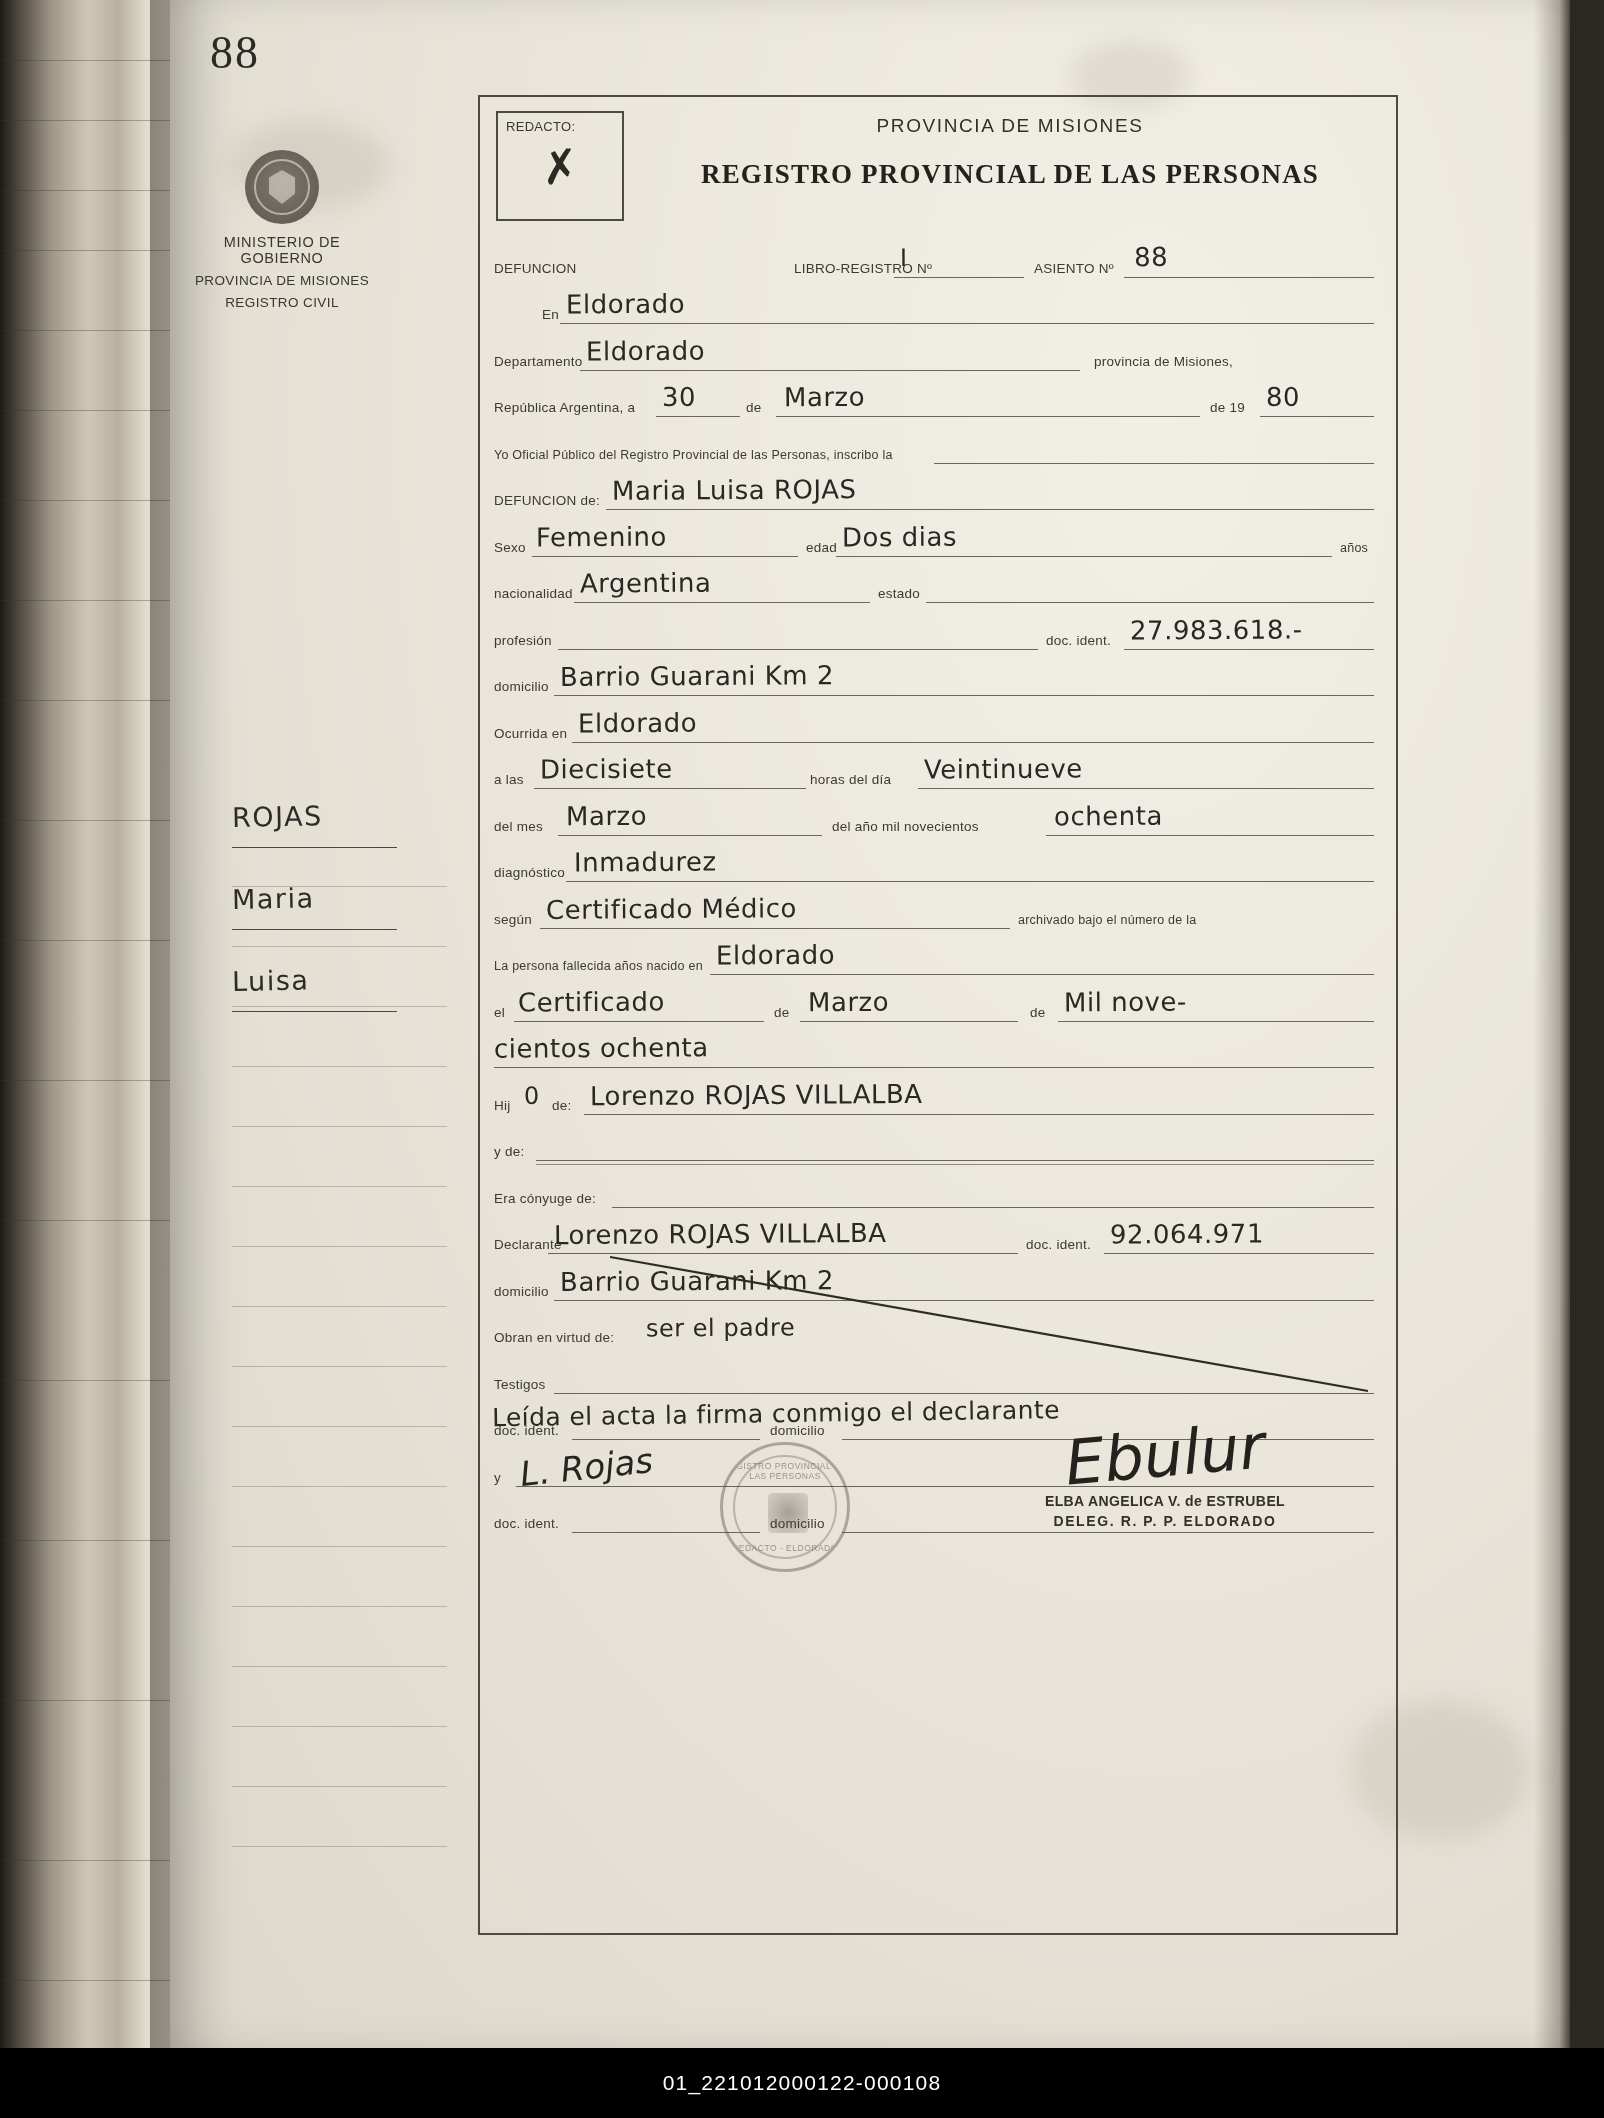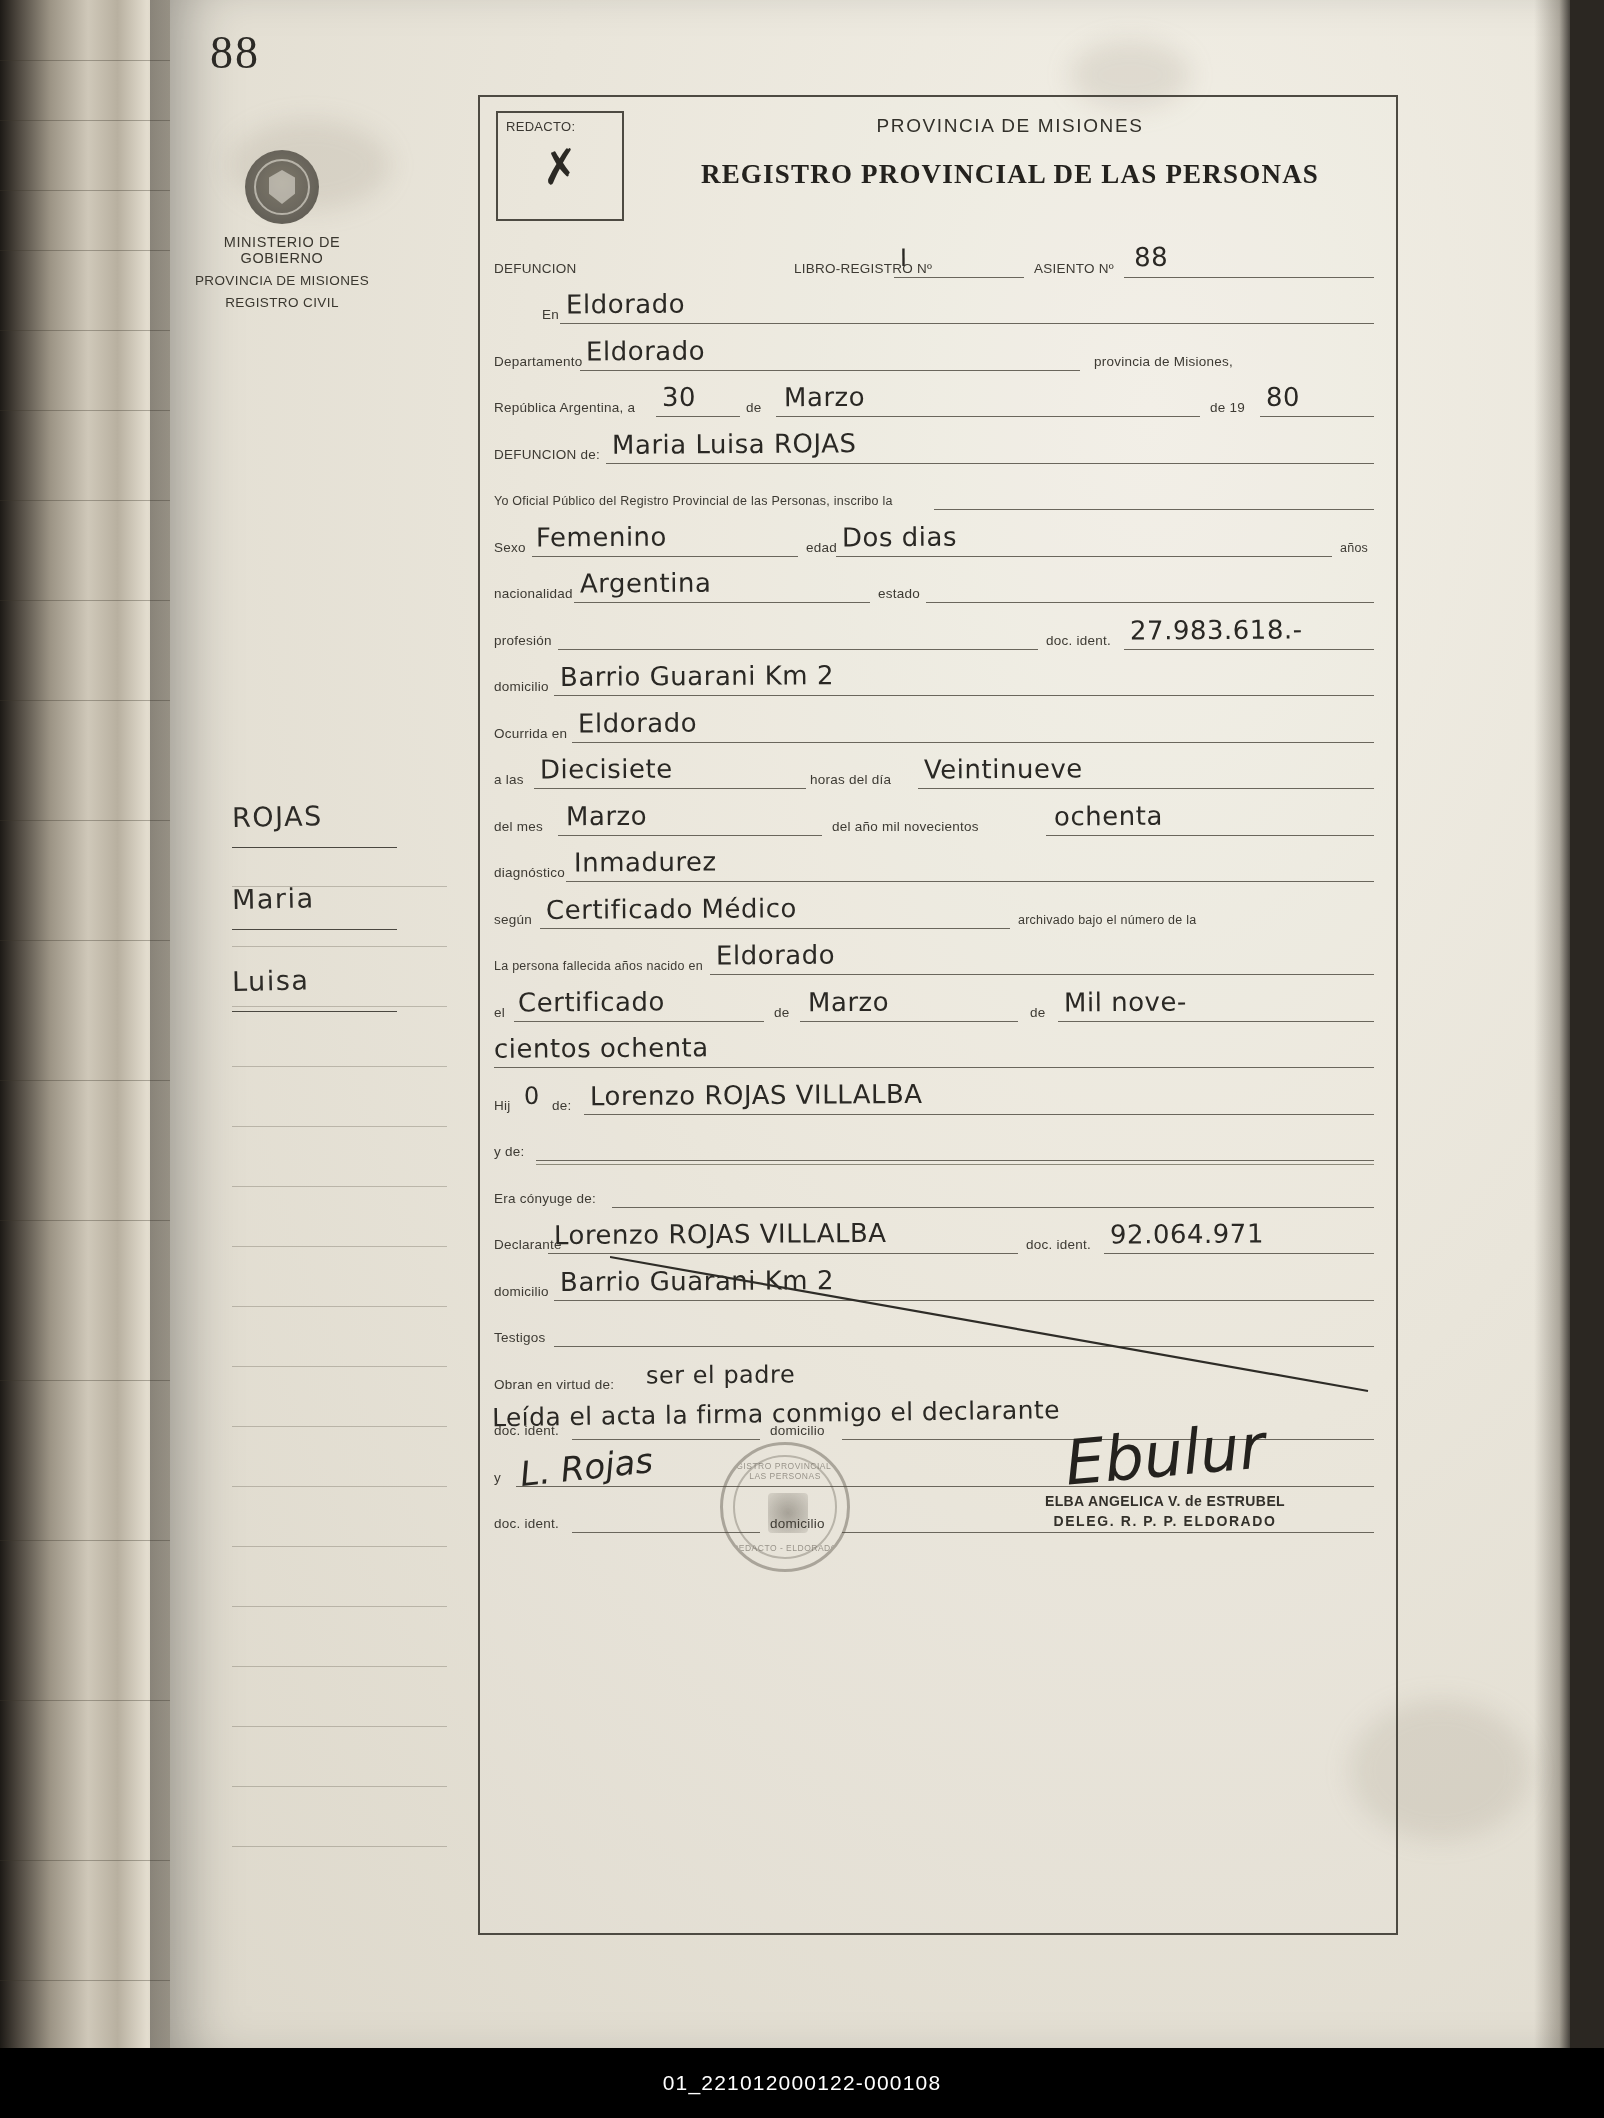--- a/index.html
+++ b/index.html
@@ -332,28 +332,28 @@
             <div class="rule" style="left:162px; width:84px"></div>
             <span class="pl" style="left:252px">de</span>
             <span class="hw s26 tilt0" style="left:290px">Marzo</span>
             <div class="rule" style="left:282px; width:424px"></div>
             <span class="pl" style="left:716px">de 19</span>
             <span class="hw s26 tilt0" style="left:772px">80</span>
             <div class="rule" style="left:766px; width:114px"></div>
           </div>
 
           <div class="row">
+            <span class="pl sm" style="left:0">Yo Oficial Público del Registro Provincial de las Personas, inscribo la</span>
+            <div class="rule" style="left:440px; width:440px"></div>
+          </div>
+
+          <div class="row">
             <span class="pl" style="left:0">DEFUNCION de:</span>
             <span class="hw s26 tilt0" style="left:118px">Maria Luisa ROJAS</span>
             <div class="rule" style="left:112px; width:768px"></div>
-          </div>
-
-          <div class="row">
-            <span class="pl sm" style="left:0">Yo Oficial Público del Registro Provincial de las Personas, inscribo la</span>
-            <div class="rule" style="left:440px; width:440px"></div>
           </div>
 
           <div class="row">
             <span class="pl" style="left:0">Sexo</span>
             <span class="hw s26 tilt0" style="left:42px">Femenino</span>
             <div class="rule" style="left:38px; width:266px"></div>
             <span class="pl" style="left:312px">edad</span>
             <span class="hw s26 tilt0" style="left:348px">Dos dias</span>
             <div class="rule" style="left:342px; width:496px"></div>
             <span class="pl sm" style="left:846px">años</span>
@@ -474,27 +474,27 @@
             <div class="rule" style="left:610px; width:270px"></div>
           </div>
 
           <div class="row">
             <span class="pl" style="left:0">domicilio</span>
             <span class="hw s26 tilt0" style="left:66px">Barrio Guarani Km 2</span>
             <div class="rule" style="left:60px; width:820px"></div>
           </div>
 
           <div class="row">
+            <span class="pl" style="left:0">Obran en virtud de:</span>
+            <span class="hw s24 tilt0" style="left:152px">ser el padre</span>
+          </div>
+
+          <div class="row">
             <span class="pl" style="left:0">Testigos</span>
             <div class="rule" style="left:60px; width:820px"></div>
-          </div>
-
-          <div class="row">
-            <span class="pl" style="left:0">Obran en virtud de:</span>
-            <span class="hw s24 tilt0" style="left:152px">ser el padre</span>
           </div>
 
           <div class="row">
             <span class="pl" style="left:0">doc. ident.</span>
             <div class="rule" style="left:78px; width:188px"></div>
             <span class="pl" style="left:276px">domicilio</span>
             <div class="rule" style="left:348px; width:532px"></div>
           </div>
 
           <div class="row">

